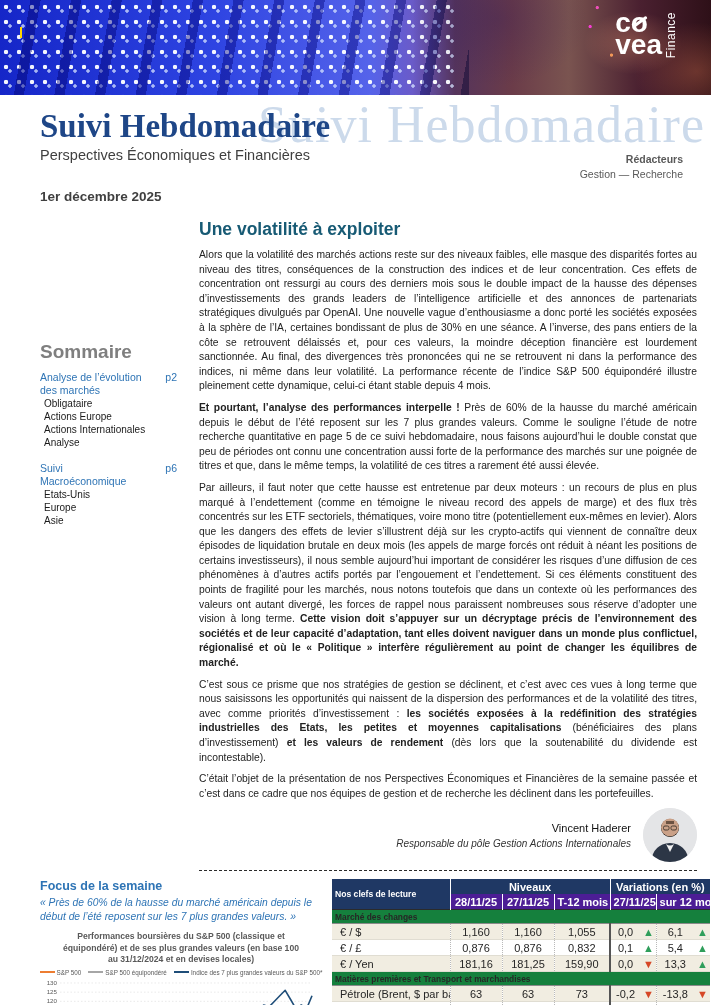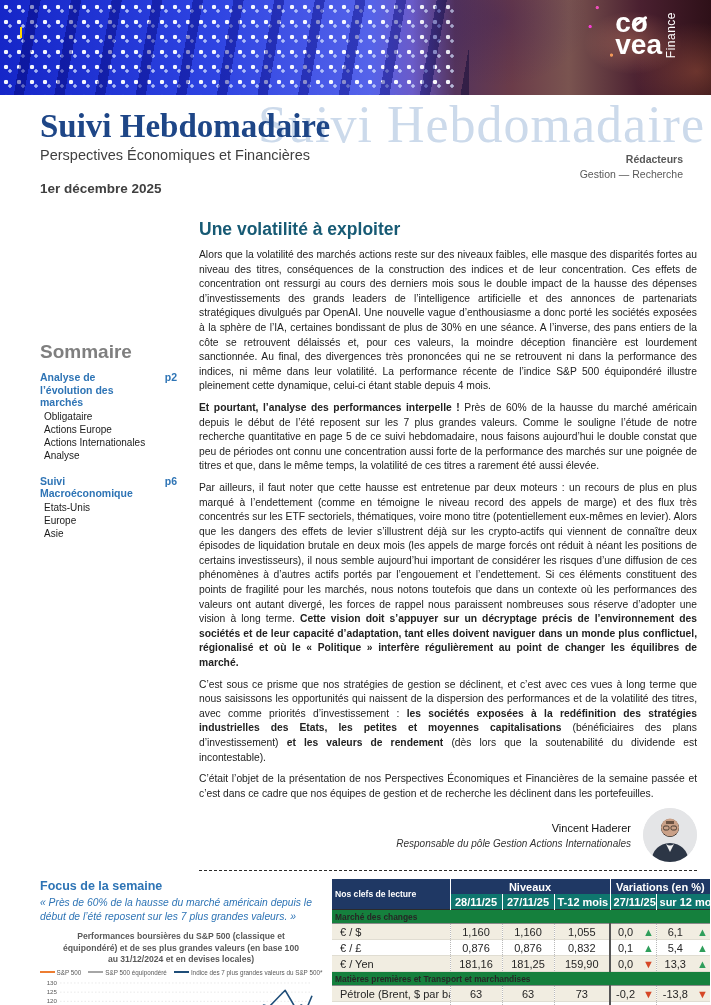--- a/index.html
+++ b/index.html
@@ -42,27 +42,27 @@
     letter-spacing:.5px; margin-left:3px; line-height:1; padding-top:2px; }
   
   .masthead { position:relative; height:118px; padding:14px 0 0 40px; }
   .watermark { position:absolute; right:6px; top:0px; font-family:"Liberation Serif", serif;
     font-size:52px; color:#ccdaeb; white-space:nowrap; letter-spacing:1px; }
   .main-title { position:relative; font-family:"Liberation Serif", serif; font-weight:700;
     font-size:33px; color:#1e4687; line-height:1.05; }
   .subtitle { position:relative; font-size:14.5px; color:#3f3f3f; margin-top:3px; }
   .editors { position:absolute; right:28px; top:58px; text-align:right; font-size:10.5px; color:#595959; }
   .editors .b { font-weight:700; display:block; margin-bottom:3px; }
-  .date { position:relative; font-size:13.5px; font-weight:700; color:#404040; margin-top:18px; }
+  .date { position:relative; font-size:13.5px; font-weight:700; color:#404040; margin-top:26px; }
   
   .content { display:flex; padding:0 14px 0 40px; }
   .sidebar { width:137px; flex:none; padding-top:128px; }
   .som-title { font-size:19px; color:#7f7f7f; font-weight:700; margin-bottom:8px; }
   .som-sec { margin-bottom:13px; }
-  .som-head { display:flex; font-size:10.5px; font-weight:700; color:#2e74b5; line-height:1.2; }
+  .som-head { display:flex; font-size:10.5px; font-weight:400; color:#2e74b5; line-height:1.2; }
   .som-head .lbl { width:108px; }
   .som-head .pg { margin-left:auto; }
   .som-items { margin-top:1px; padding-left:4px; }
   .som-items div { font-size:10px; color:#1a1a1a; line-height:1.3; }
   .maincol { flex:1; padding-left:22px; padding-top:6px; }
   .h1 { font-size:17.5px; font-weight:700; color:#175a74; margin-bottom:8px; }
   .maincol p { font-size:10.3px; line-height:14.6px; text-align:justify; margin-bottom:7px; color:#222; }
   .maincol p .b { font-weight:700; }
   .sig { display:flex; justify-content:flex-end; align-items:center; gap:12px; margin-top:2px; }
   .sig-text { text-align:right; }
@@ -79,21 +79,21 @@
     width:248px; margin:0 auto 3px auto; }
   .legend { display:flex; justify-content:center; gap:7px; font-size:6.3px; color:#595959; margin-bottom:1px; }
   .legend .it { display:flex; align-items:center; gap:2px; white-space:nowrap; }
   .legend .sw { width:15px; height:2px; }
   
   .keywrap { flex:1; padding-left:10px; }
   table.keys { width:100%; border-collapse:collapse; table-layout:fixed; }
   table.keys th, table.keys td { font-size:11px; padding:1.5px 3px; overflow:hidden; white-space:nowrap; }
   .hd { background:#1f3864; color:#fff; font-weight:700; text-align:center; border-left:1px solid #fff; }
   .hd.first { text-align:left; border-left:none; font-size:8.6px; }
-  .sub { background:#0f766e; color:#fff; font-weight:700; text-align:center; border-left:1px solid #fff; font-size:8px; }
+  .sub { background:#4c1d95; color:#fff; font-weight:700; text-align:center; border-left:1px solid #fff; font-size:8px; }
   tr.section td { background:#15803d; font-weight:700; text-align:left; border-top:1.4px solid #2b2b2b;
     border-bottom:1px solid #8a8a8a; font-size:8.4px; }
   tr.data td { border-bottom:1px solid #e0ddd2; }
   tr.data.alt td { background:#f1ede1; }
   td.num { text-align:center; border-left:1px dotted #b9b9b9; }
   td.varnum { text-align:center; border-left:1px dotted #b9b9b9; }
   td.vargap { border-left:2px solid #555; }
   td.arw { text-align:center; font-size:7.5px; border-left:none; }
   .arw.up { color:#2f9e5b; } .arw.down { color:#d64727; } .arw.flat { color:#e8a33d; }
 </style>

